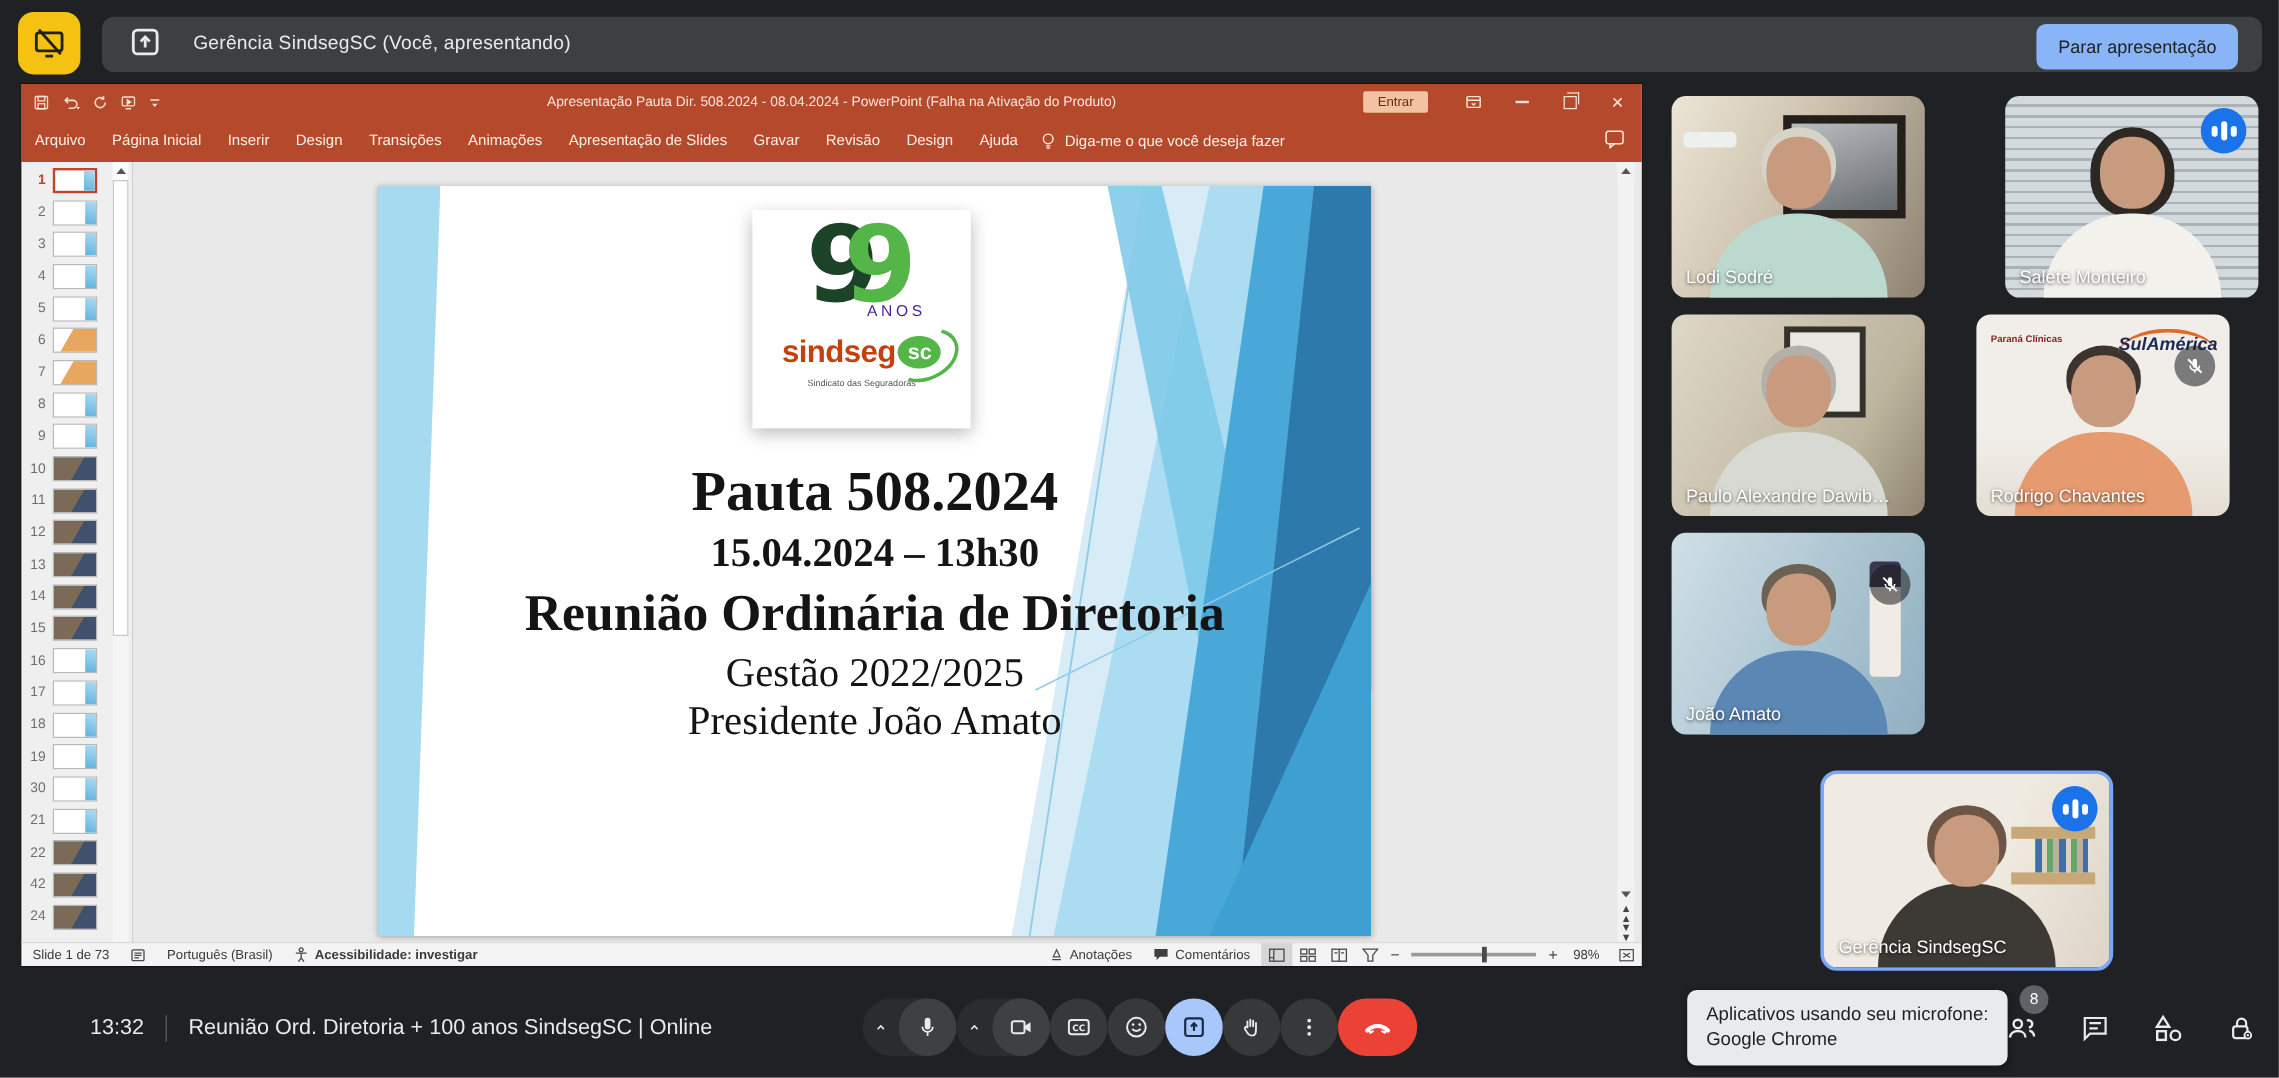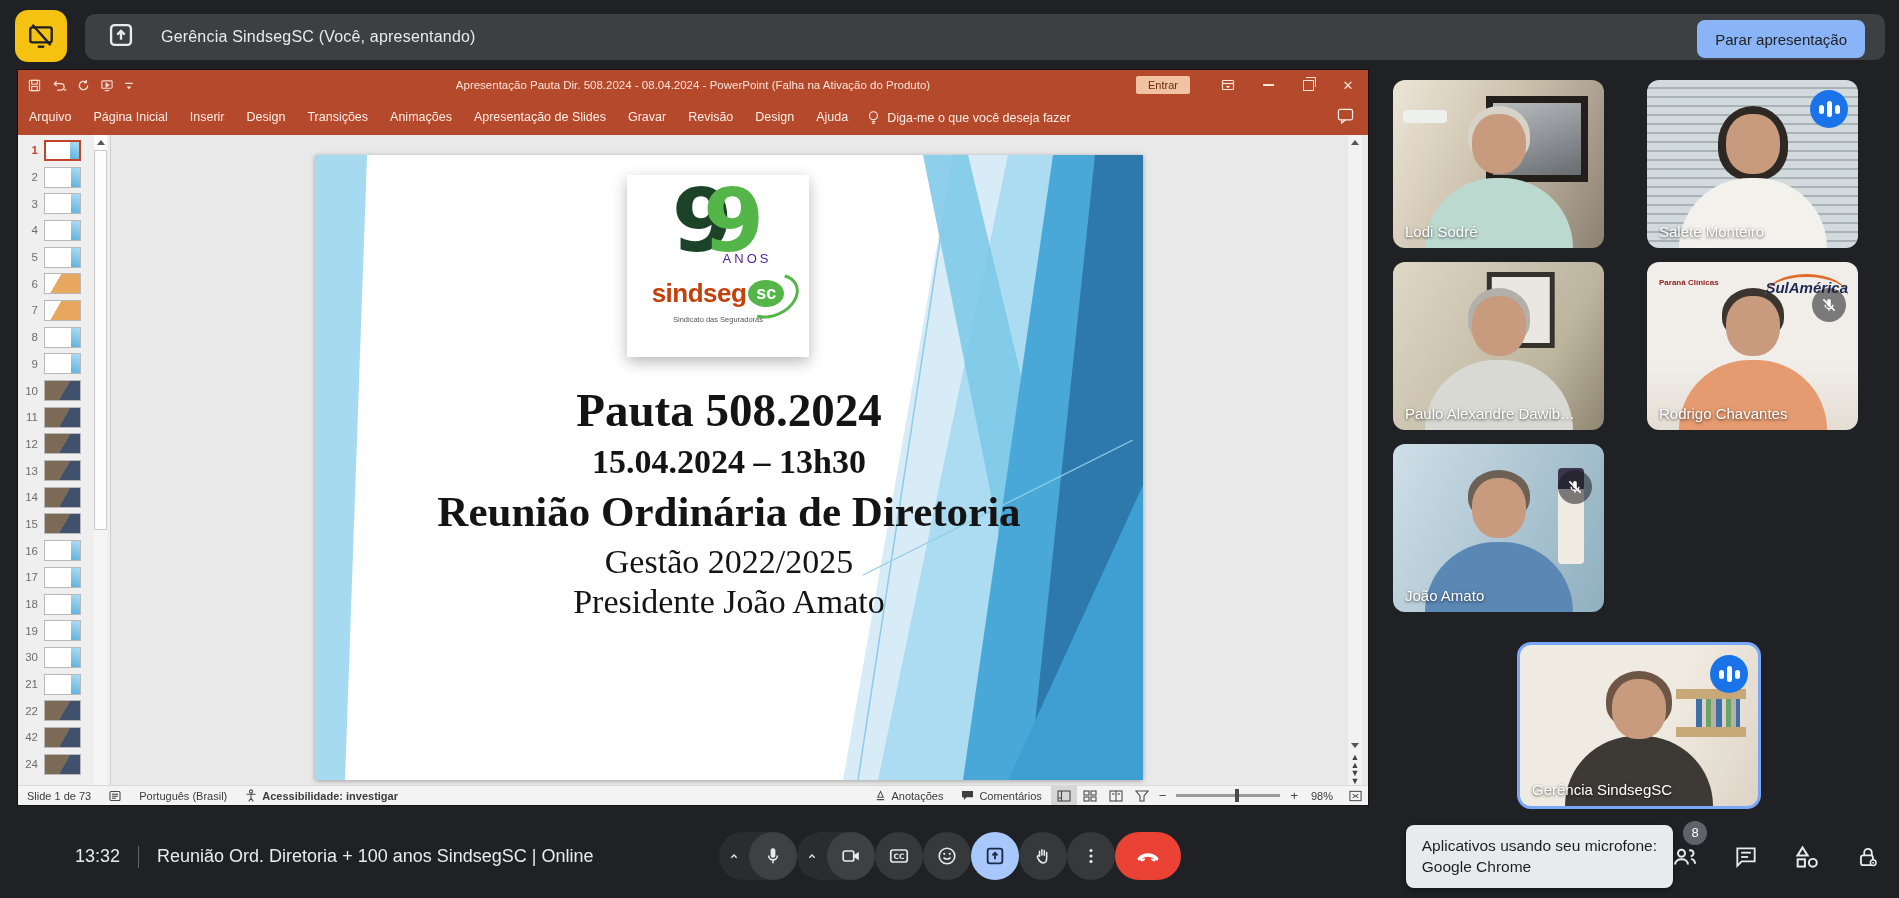--- a/index.html
+++ b/index.html
@@ -107,21 +107,21 @@
   .self-slot{position:absolute;left:0;top:562px;width:492px;display:flex;justify-content:center;}
   .tile.self-tile{width:238px;height:161px;border:3px solid #79a8f9;border-radius:14px;}
   
   .hair{position:absolute;left:50%;transform:translateX(-50%);top:26px;width:62px;height:58px;border-radius:50% 50% 42% 42%;z-index:2;}
   .head{position:absolute;left:50%;transform:translateX(-50%);top:34px;width:54px;height:60px;border-radius:46%;background:#c89a7e;z-index:3;}
   .torso{position:absolute;left:50%;transform:translateX(-50%);bottom:-6px;width:148px;height:76px;border-radius:48% 48% 0 0/92% 92% 0 0;z-index:2;}
   
   .scene-lodi{background:linear-gradient(115deg,#ece5d6 0%,#cdc2ae 45%,#8d8271 100%);}
   .scene-lodi .hair{background:#d8d3c8;}
   .scene-lodi .torso{background:#bcd9d0;}
-  .scene-salete{background:repeating-linear-gradient(180deg,#d3dadd 0 7px,#a8b2b7 7px 9px);}
+  .scene-salete{background:repeating-linear-gradient(180deg,#d3dadd 0 7px,#a8b2b7 7px 9px);margin-left:24px;}
   .scene-salete .hair{background:#2e2824;width:70px;height:74px;}
   .scene-salete .torso{background:#f3f1ec;}
   .scene-paulo{background:linear-gradient(120deg,#ded8c6,#bdb49e 70%,#8f8570);}
   .scene-paulo .hair{background:#b3b0aa;}
   .scene-paulo .torso{background:#d9d9d3;}
   .scene-joao{background:linear-gradient(115deg,#cfdfe7,#a9c2cf 60%,#8fafc0);}
   .scene-joao .hair{background:#6d6154;height:50px;}
   .scene-joao .torso{background:#5b87b5;}
   .scene-rodrigo{background:linear-gradient(180deg,#f1eeea 0 60%,#e4ddd2);}
   .scene-rodrigo .hair{background:#3c352f;height:52px;}

